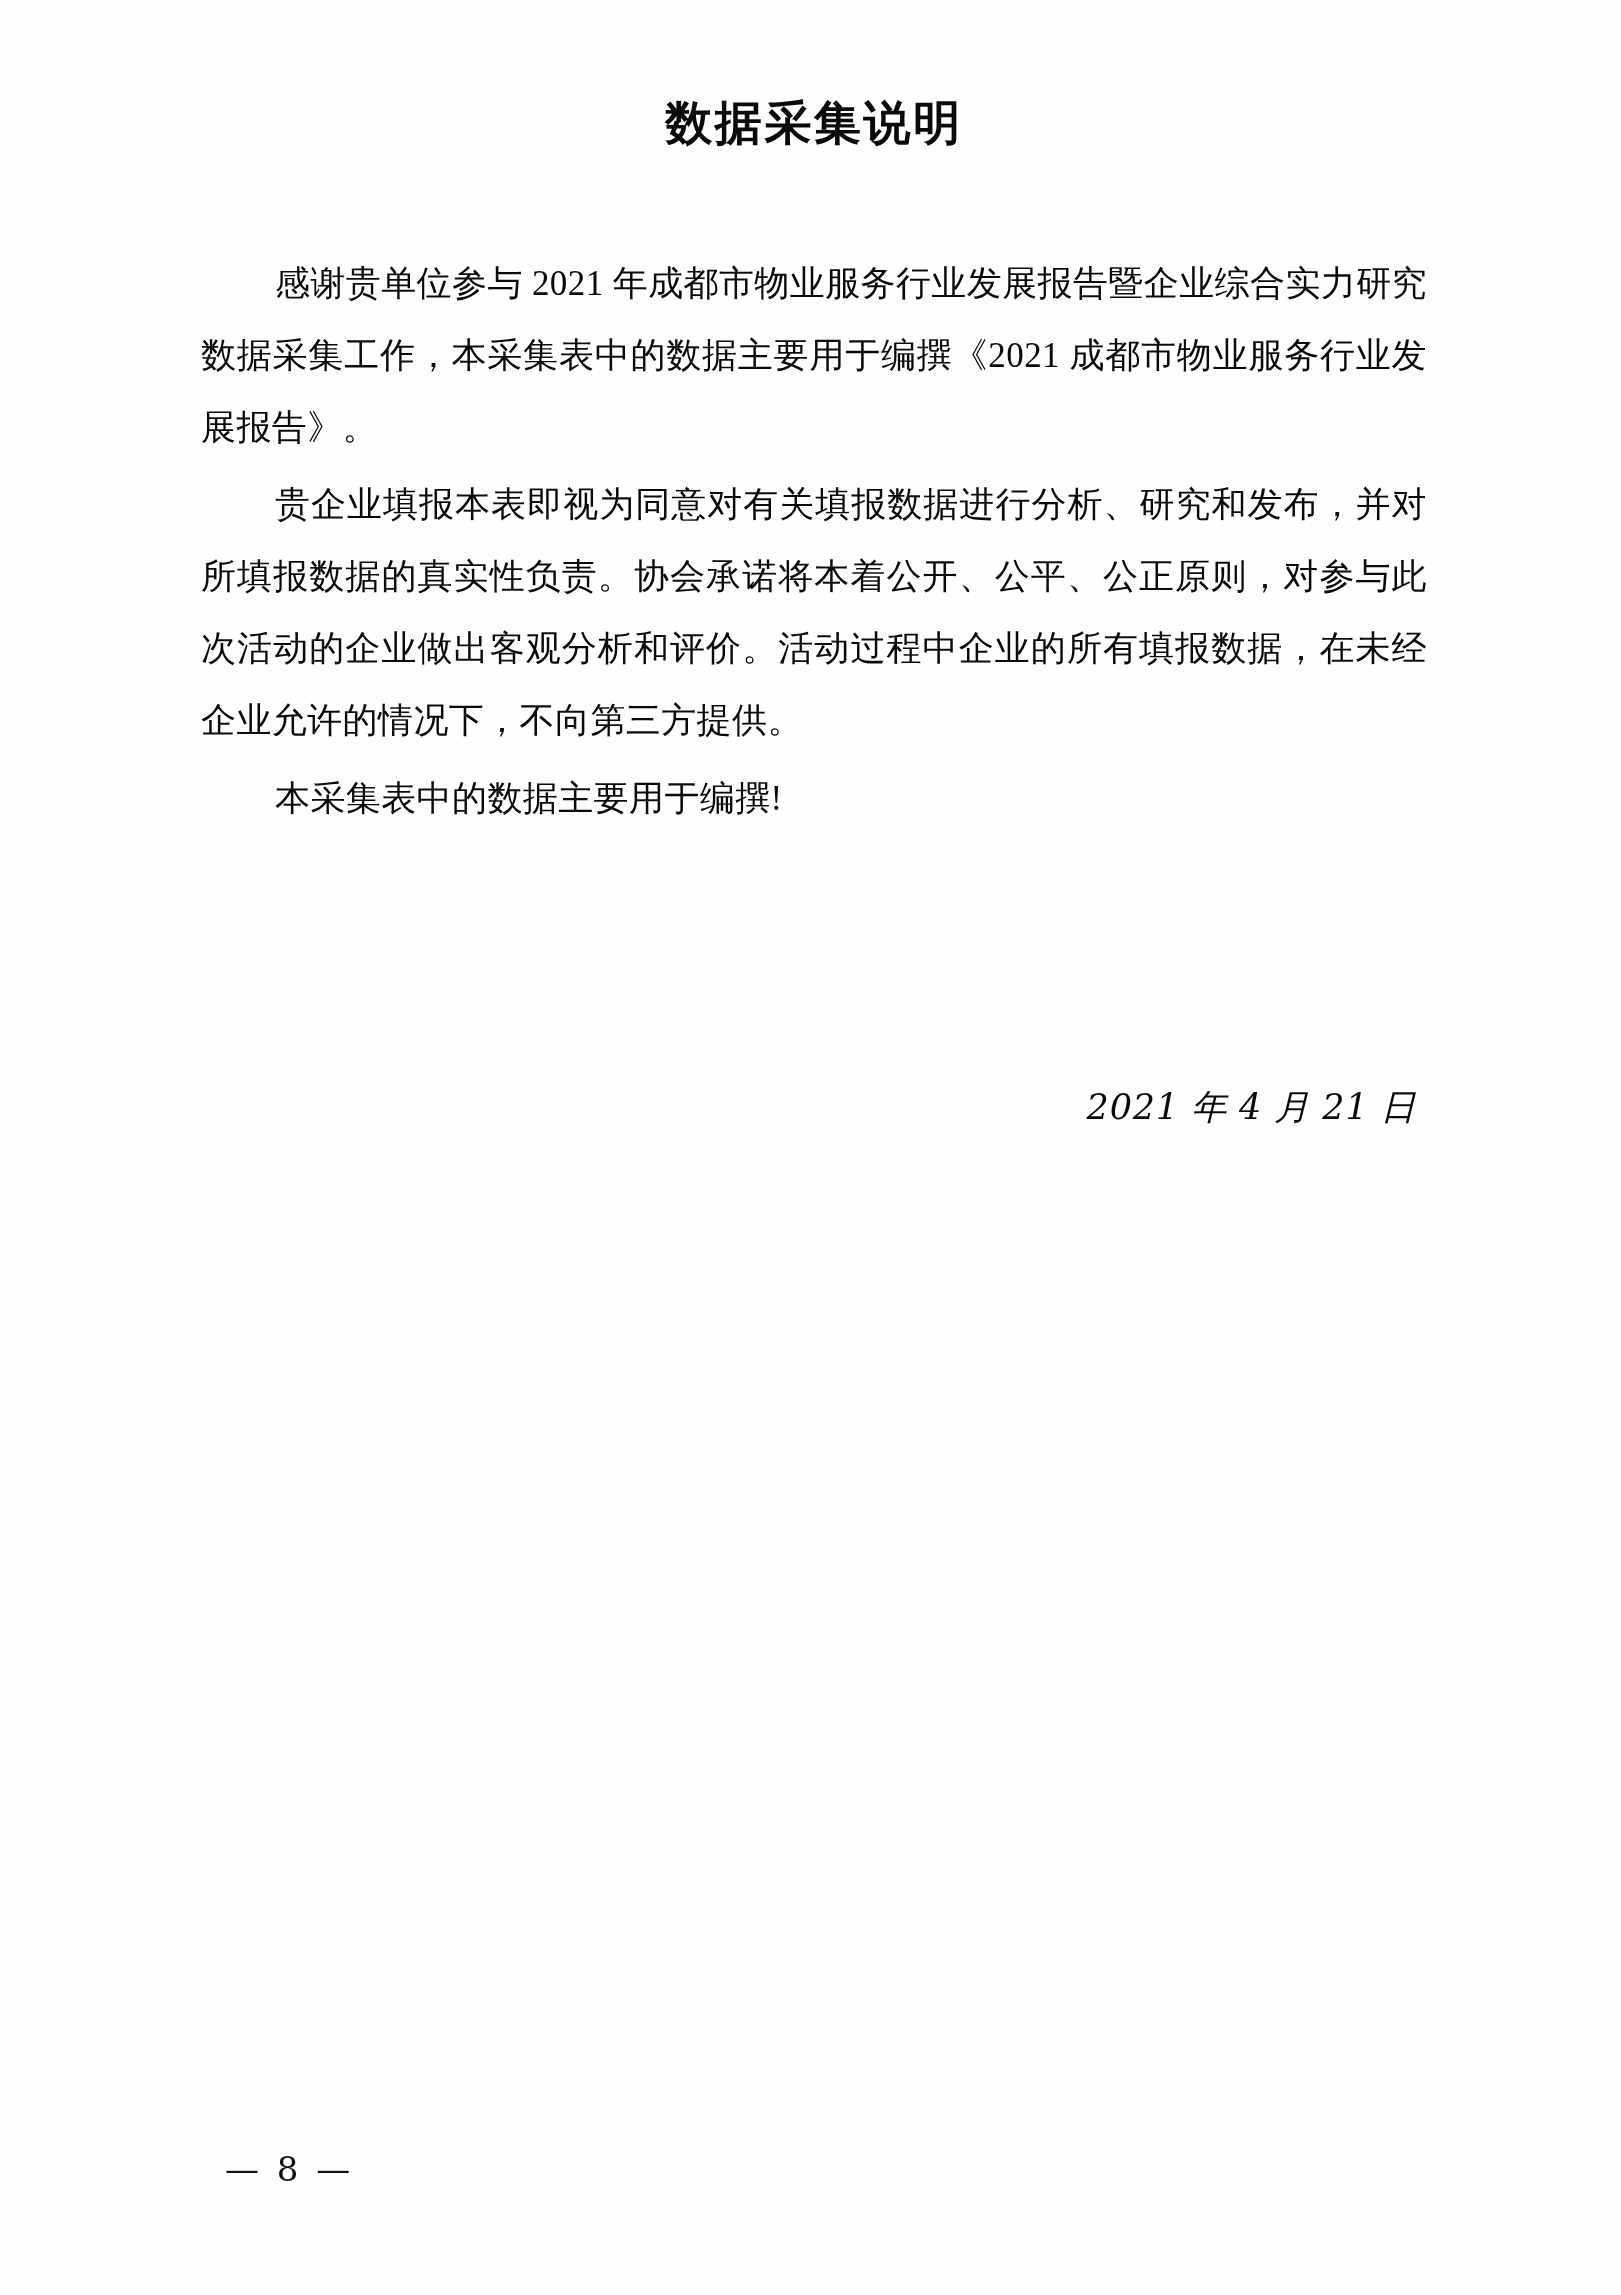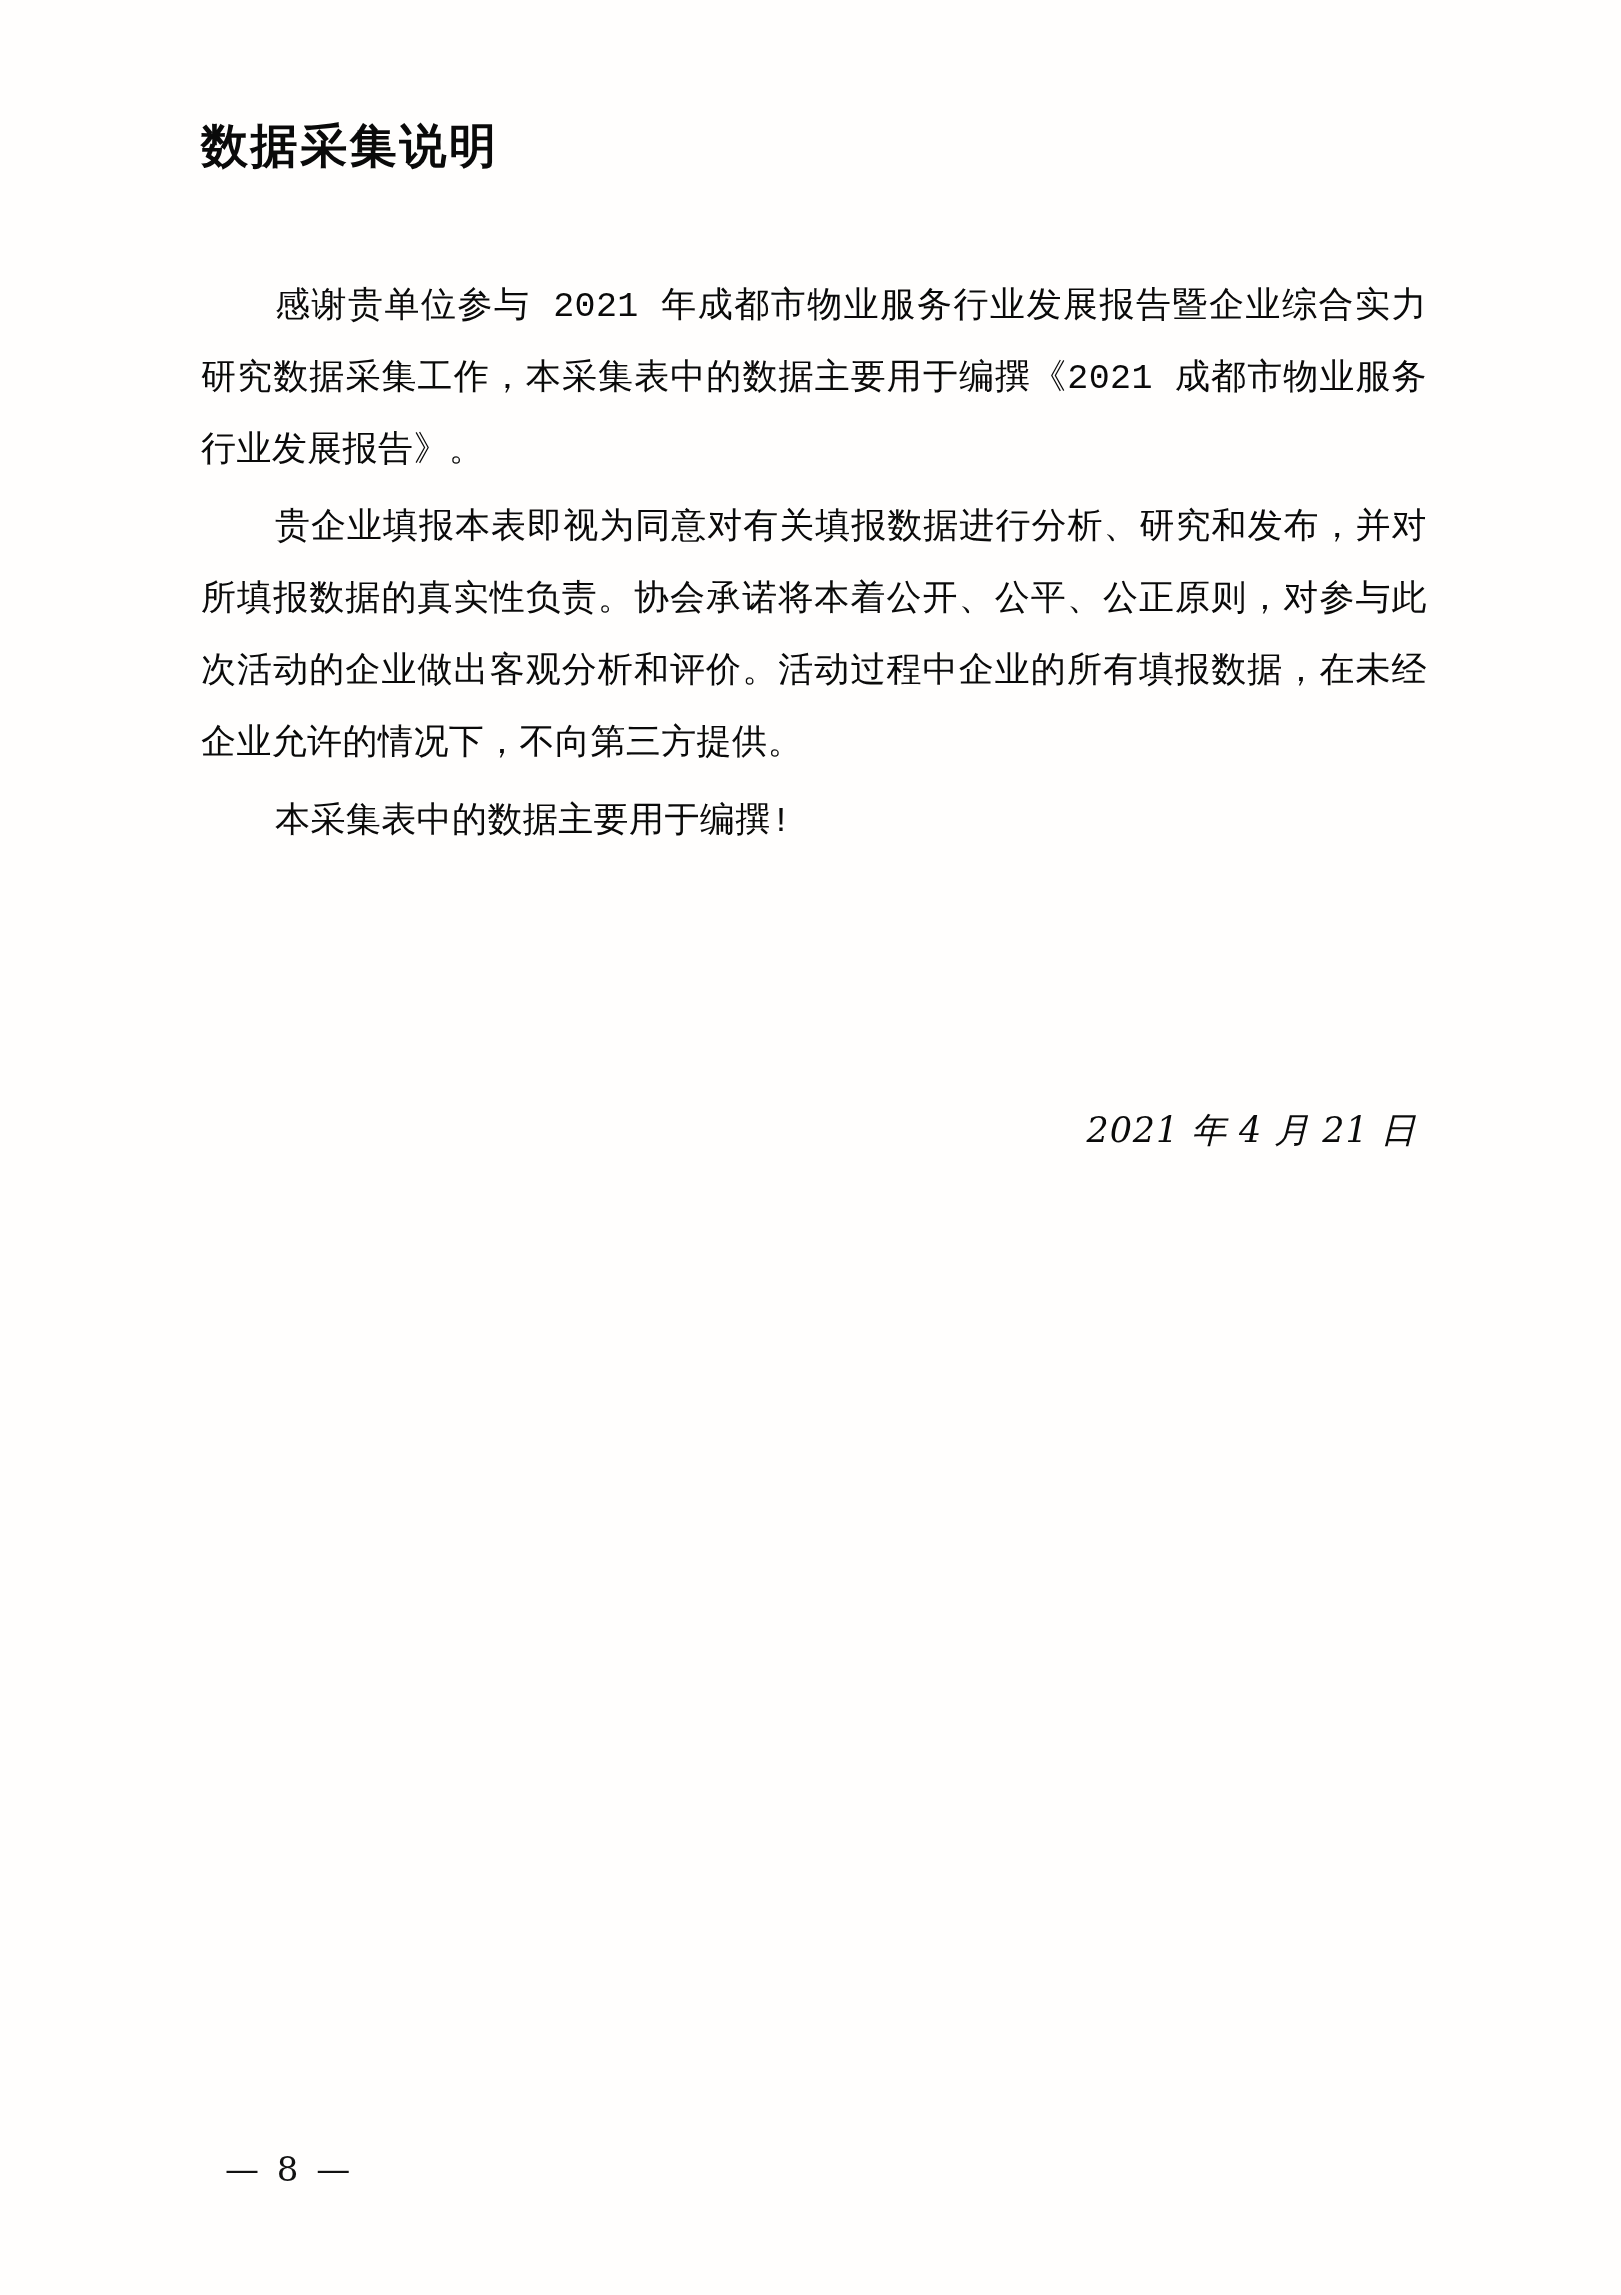--- a/index.html
+++ b/index.html
@@ -19,39 +19,39 @@
     inset: 0;
     background: #fffefd;
   }
   .content {
     position: absolute;
     left: 201px;
     top: 0;
     width: 1226px;
   }
   .doc-title {
-    margin-top: 115px;
-    text-align: left;
+    margin-top: 92px;
+    text-align: center;
     font-size: 47px;
     font-weight: bold;
     letter-spacing: 2.6px;
     font-family: "DejaVu Serif", "Liberation Serif", serif;
   }
   .body-block {
     margin-top: 93px;
   }
   p.para {
     margin: 0 0 5.3px 0;
     font-size: 35px;
     line-height: 72px;
     text-align: justify;
     text-align-last: left;
     text-indent: 74px;
     letter-spacing: 0.4px;
-    font-family: Liberation Mono, monospace;
+    font-family: Liberation Serif, serif;
   }
   .signature {
     margin-top: 238px;
     text-align: right;
     padding-right: 7px;
   }
   .sig-line {
     font-size: 35px;
     line-height: 69px;
     letter-spacing: 0.9px;

